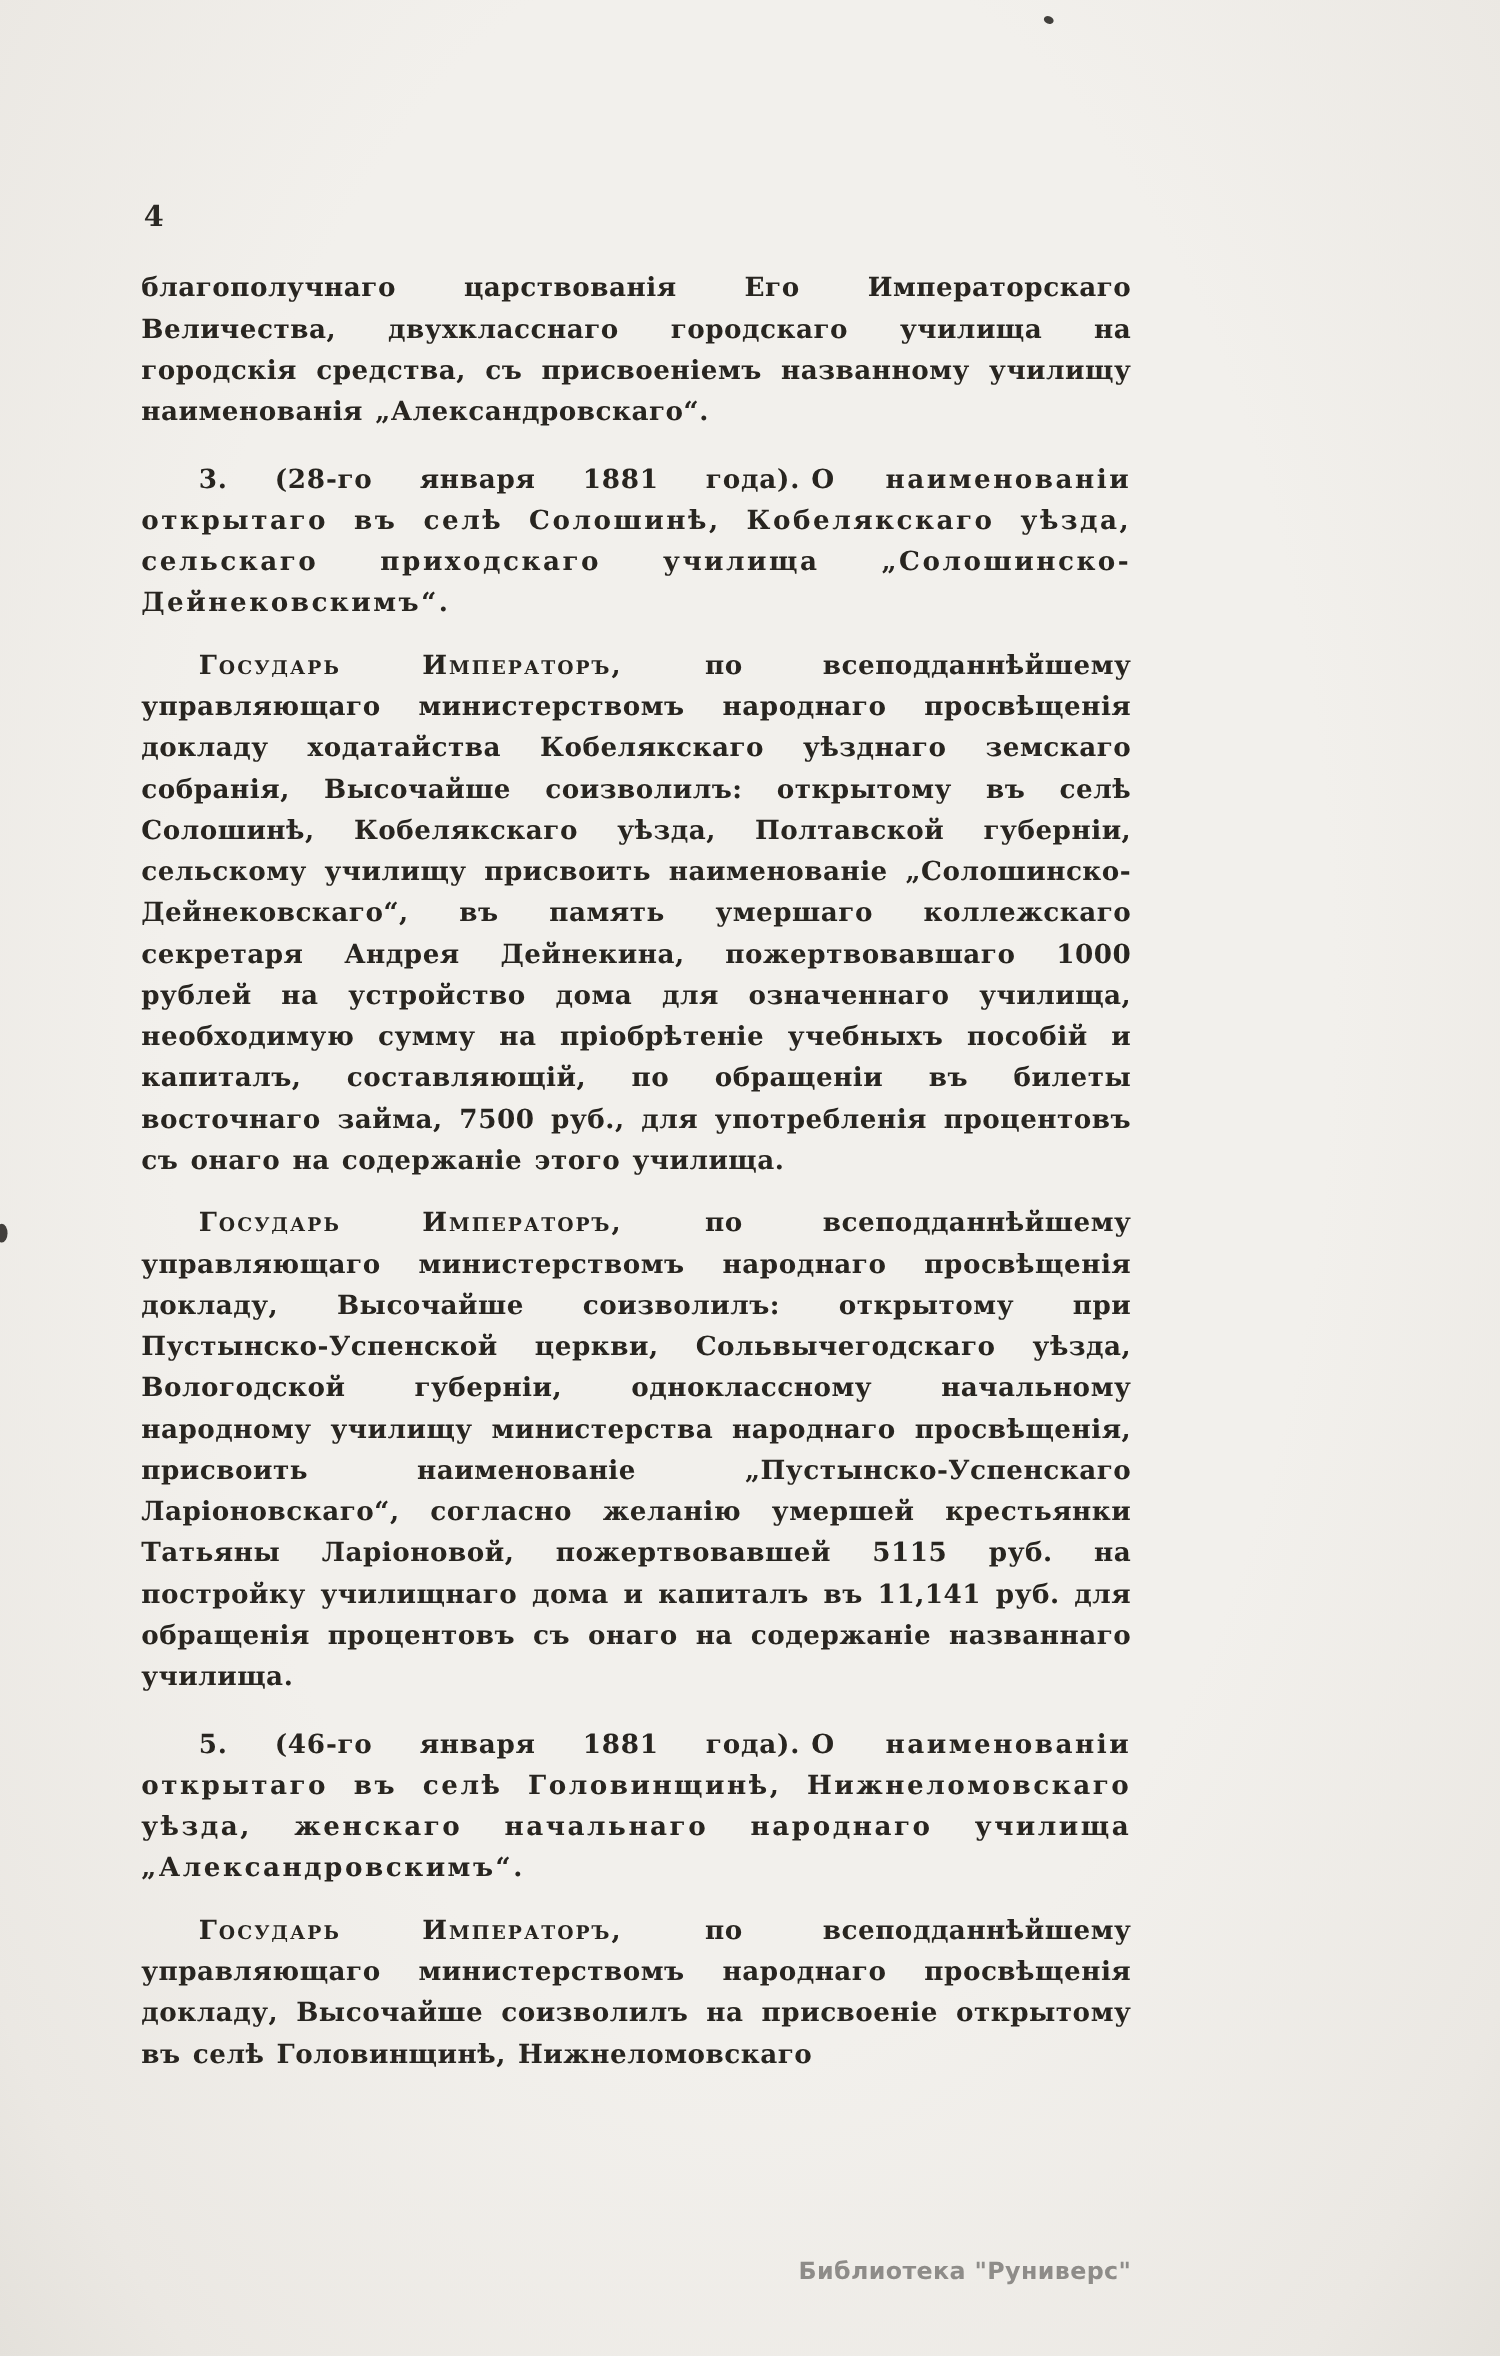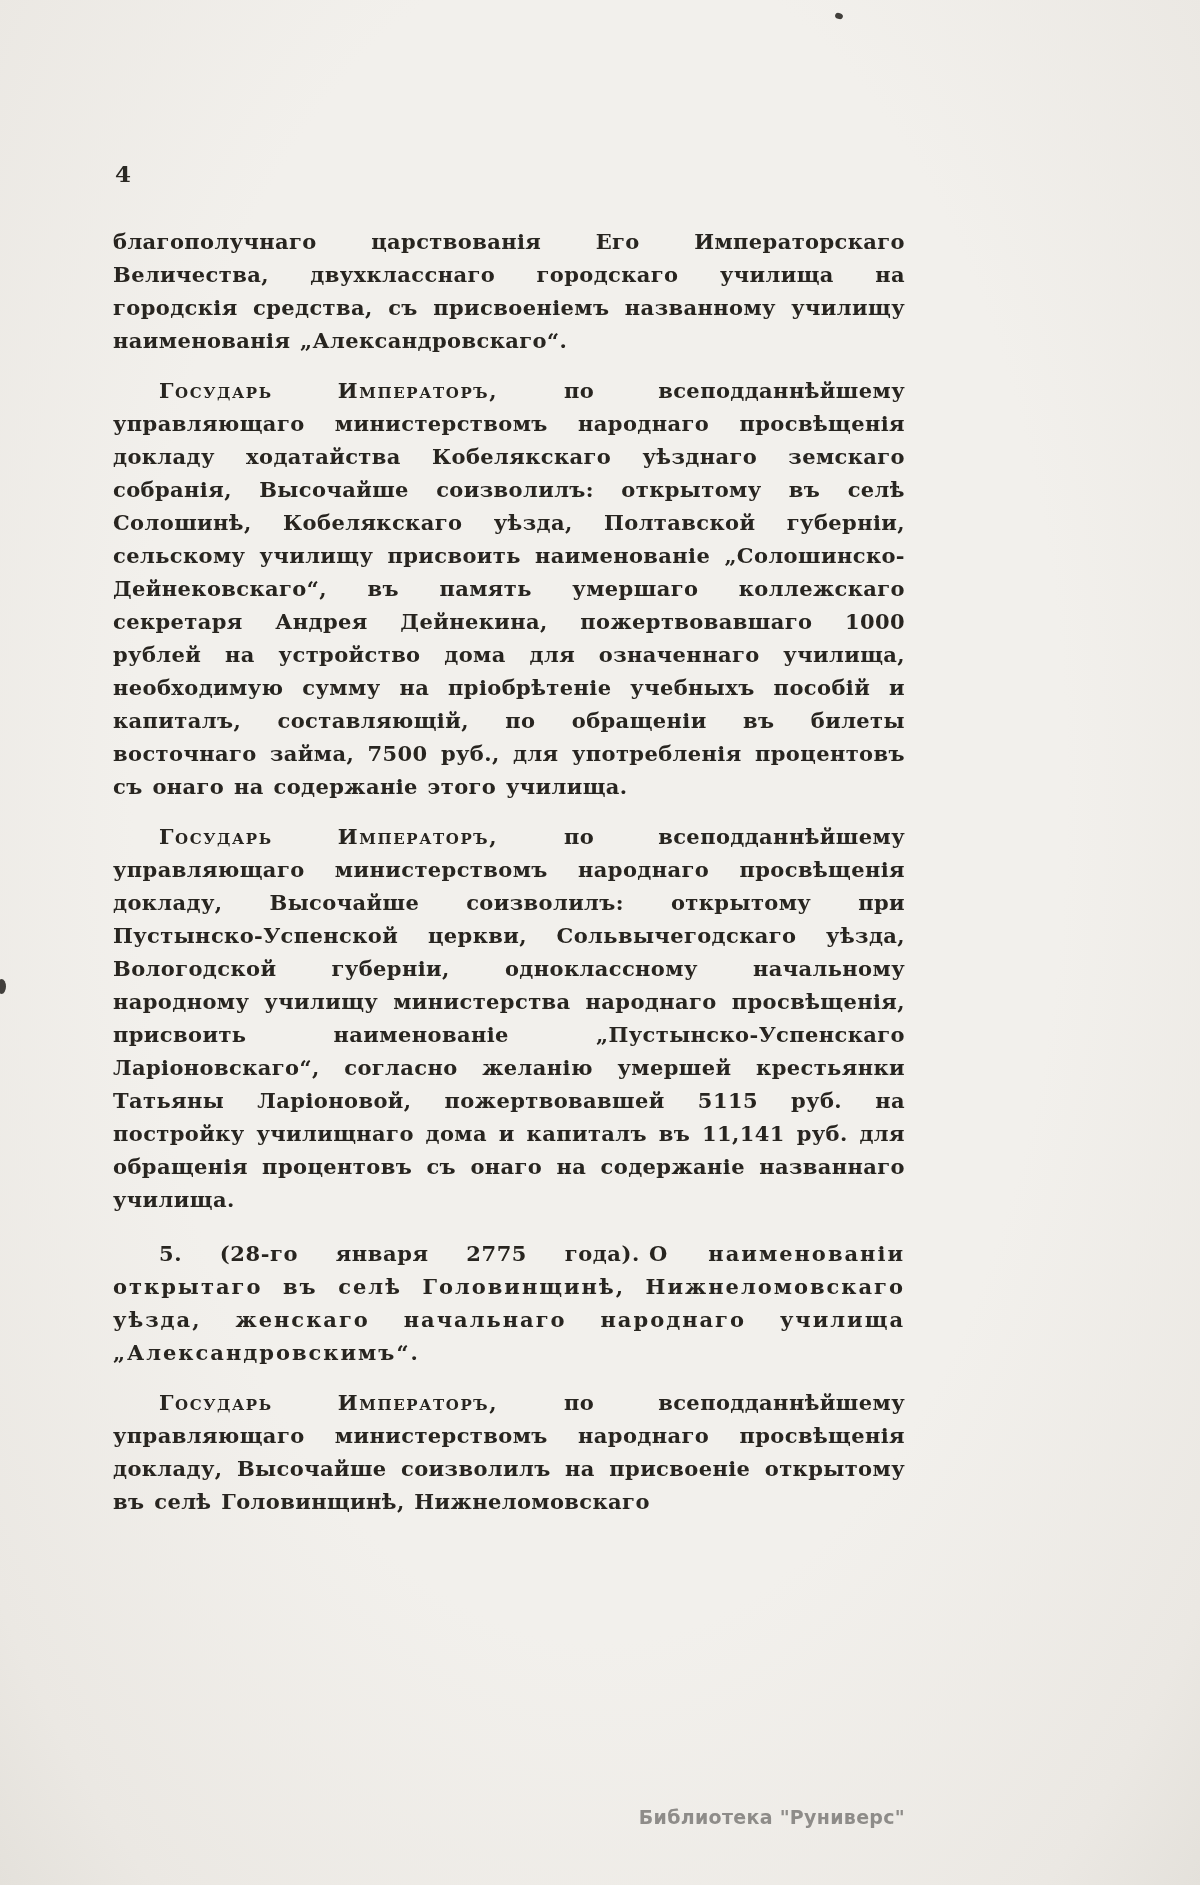--- a/index.html
+++ b/index.html
@@ -36,21 +36,21 @@
     top: 213px; left: 113px; width: 792px;
     font-size: 21px;
     line-height: 33px;
     font-weight: 600;
     text-align: justify;
     letter-spacing: 0.4px;
     word-spacing: 2px;
     color: #282520;
   }
   .text-column p {
-    margin: 12px 0 17px 0;
+    margin: 0 0 17px 0;
     text-indent: 46px;
   }
   .text-column p.no-indent { text-indent: 0; }
   .heading {
     font-weight: 700;
     margin-top: 21px !important;
   }
   .h-prefix { margin-right: 9px; letter-spacing: 0.6px; }
   .h-title { letter-spacing: 2px; }
   .lead {
@@ -78,32 +78,35 @@
 <div class="page">
 
   <header class="page-header">
     <span class="page-number">4</span>
   </header>
 
   <main class="text-column">
 
     <p class="para no-indent">благополучнаго царствованія Его Императорскаго Величества, двухкласснаго городскаго училища на городскія средства, съ присвоеніемъ названному училищу наименованія „Александровскаго“.</p>
 
+    <p class="heading">
+      <span class="h-prefix">3. (28-го января 1881 года).</span><span class="h-title">О наименованіи открытаго въ селѣ Солошинѣ, Кобелякскаго уѣзда, сельскаго приходскаго училища „Солошинско-Дейнековскимъ“.</span>
+    </p>
 
     <p class="para">
       <span class="lead">Государь Императоръ,</span> <span>по всеподданнѣйшему управляющаго министерствомъ народнаго просвѣщенія докладу ходатайства Кобелякскаго уѣзднаго земскаго собранія, Высочайше соизволилъ: открытому въ селѣ Солошинѣ, Кобелякскаго уѣзда, Полтавской губерніи, сельскому училищу присвоить наименованіе „Солошинско-Дейнековскаго“, въ память умершаго коллежскаго секретаря Андрея Дейнекина, пожертвовавшаго 1000 рублей на устройство дома для означеннаго училища, необходимую сумму на пріобрѣтеніе учебныхъ пособій и капиталъ, составляющій, по обращеніи въ билеты восточнаго займа, 7500 руб., для употребленія процентовъ съ онаго на содержаніе этого училища.</span>
     </p>
 
 
     <p class="para">
       <span class="lead">Государь Императоръ,</span> <span>по всеподданнѣйшему управляющаго министерствомъ народнаго просвѣщенія докладу, Высочайше соизволилъ: открытому при Пустынско-Успенской церкви, Сольвычегодскаго уѣзда, Вологодской губерніи, одноклассному начальному народному училищу министерства народнаго просвѣщенія, присвоить наименованіе „Пустынско-Успенскаго Ларіоновскаго“, согласно желанію умершей крестьянки Татьяны Ларіоновой, пожертвовавшей 5115 руб. на постройку училищнаго дома и капиталъ въ 11,141 руб. для обращенія процентовъ съ онаго на содержаніе названнаго училища.</span>
     </p>
 
     <p class="heading">
-      <span class="h-prefix">5. (28-го января 2775 года).</span><span class="h-title">О наименованіи открытаго въ селѣ Головинщинѣ, Нижнеломовскаго уѣзда, женскаго начальнаго народнаго училища „Александровскимъ“.</span>
+      <span class="h-prefix">5. (46-го января 1881 года).</span><span class="h-title">О наименованіи открытаго въ селѣ Головинщинѣ, Нижнеломовскаго уѣзда, женскаго начальнаго народнаго училища „Александровскимъ“.</span>
     </p>
 
     <p class="para">
       <span class="lead">Государь Императоръ,</span> <span>по всеподданнѣйшему управляющаго министерствомъ народнаго просвѣщенія докладу, Высочайше соизволилъ на присвоеніе открытому въ селѣ Головинщинѣ, Нижнеломовскаго</span>
     </p>
 
   </main>
 
   <div class="watermark">Библиотека "Руниверс"</div>
 

